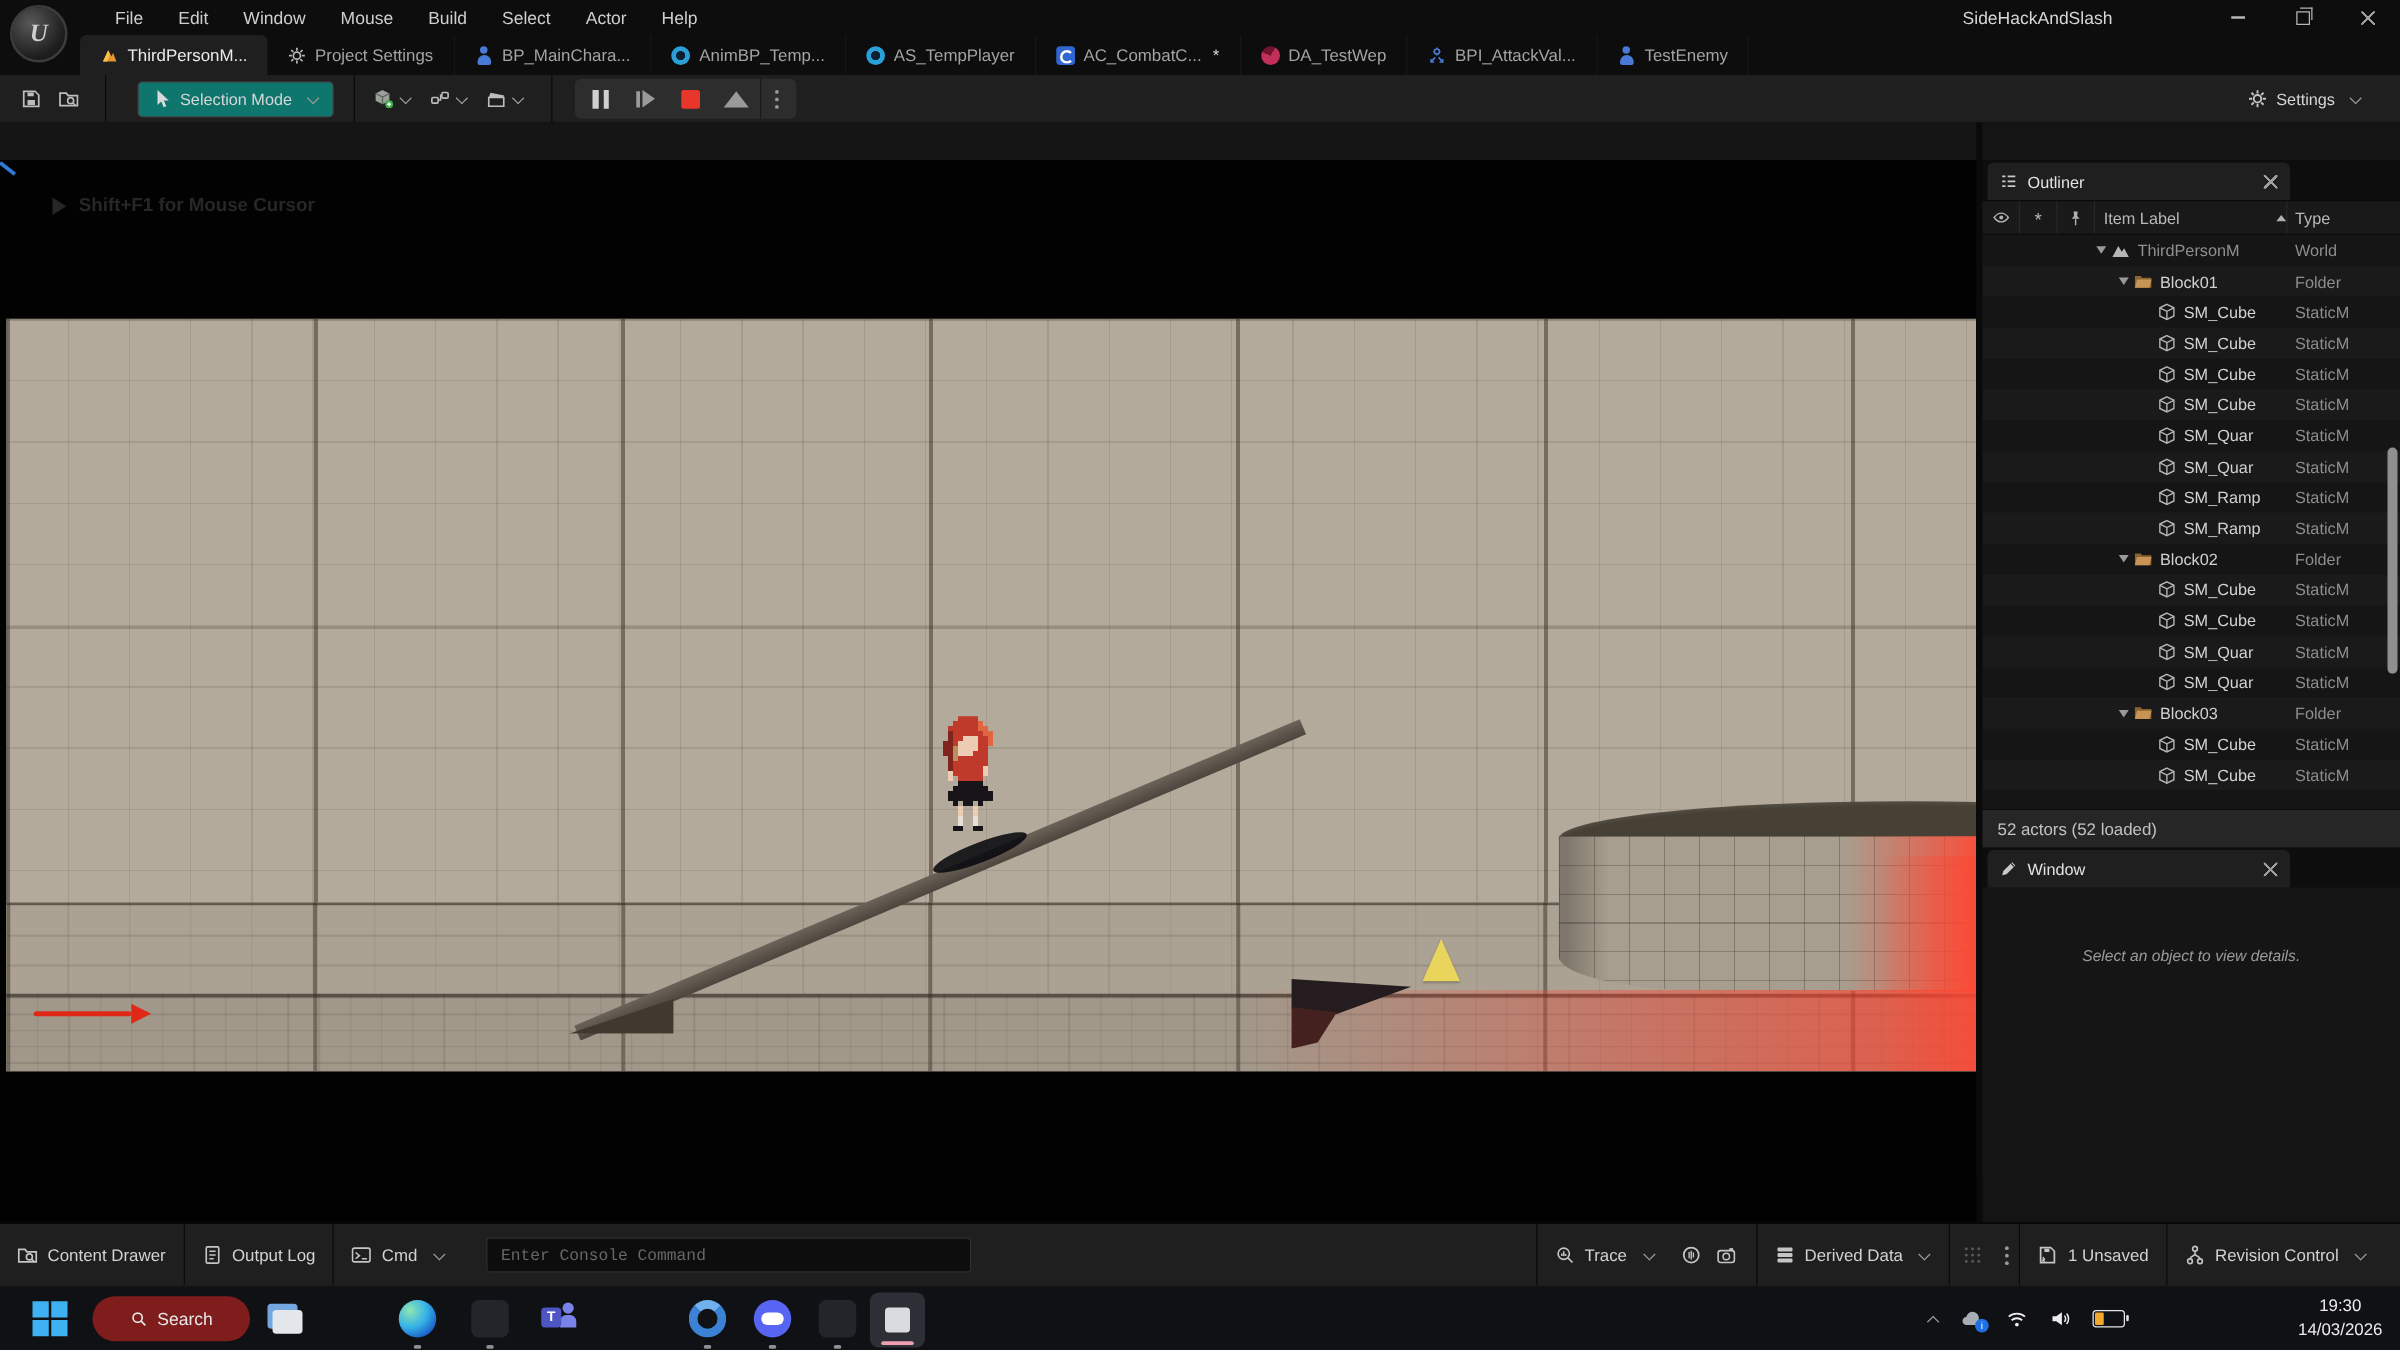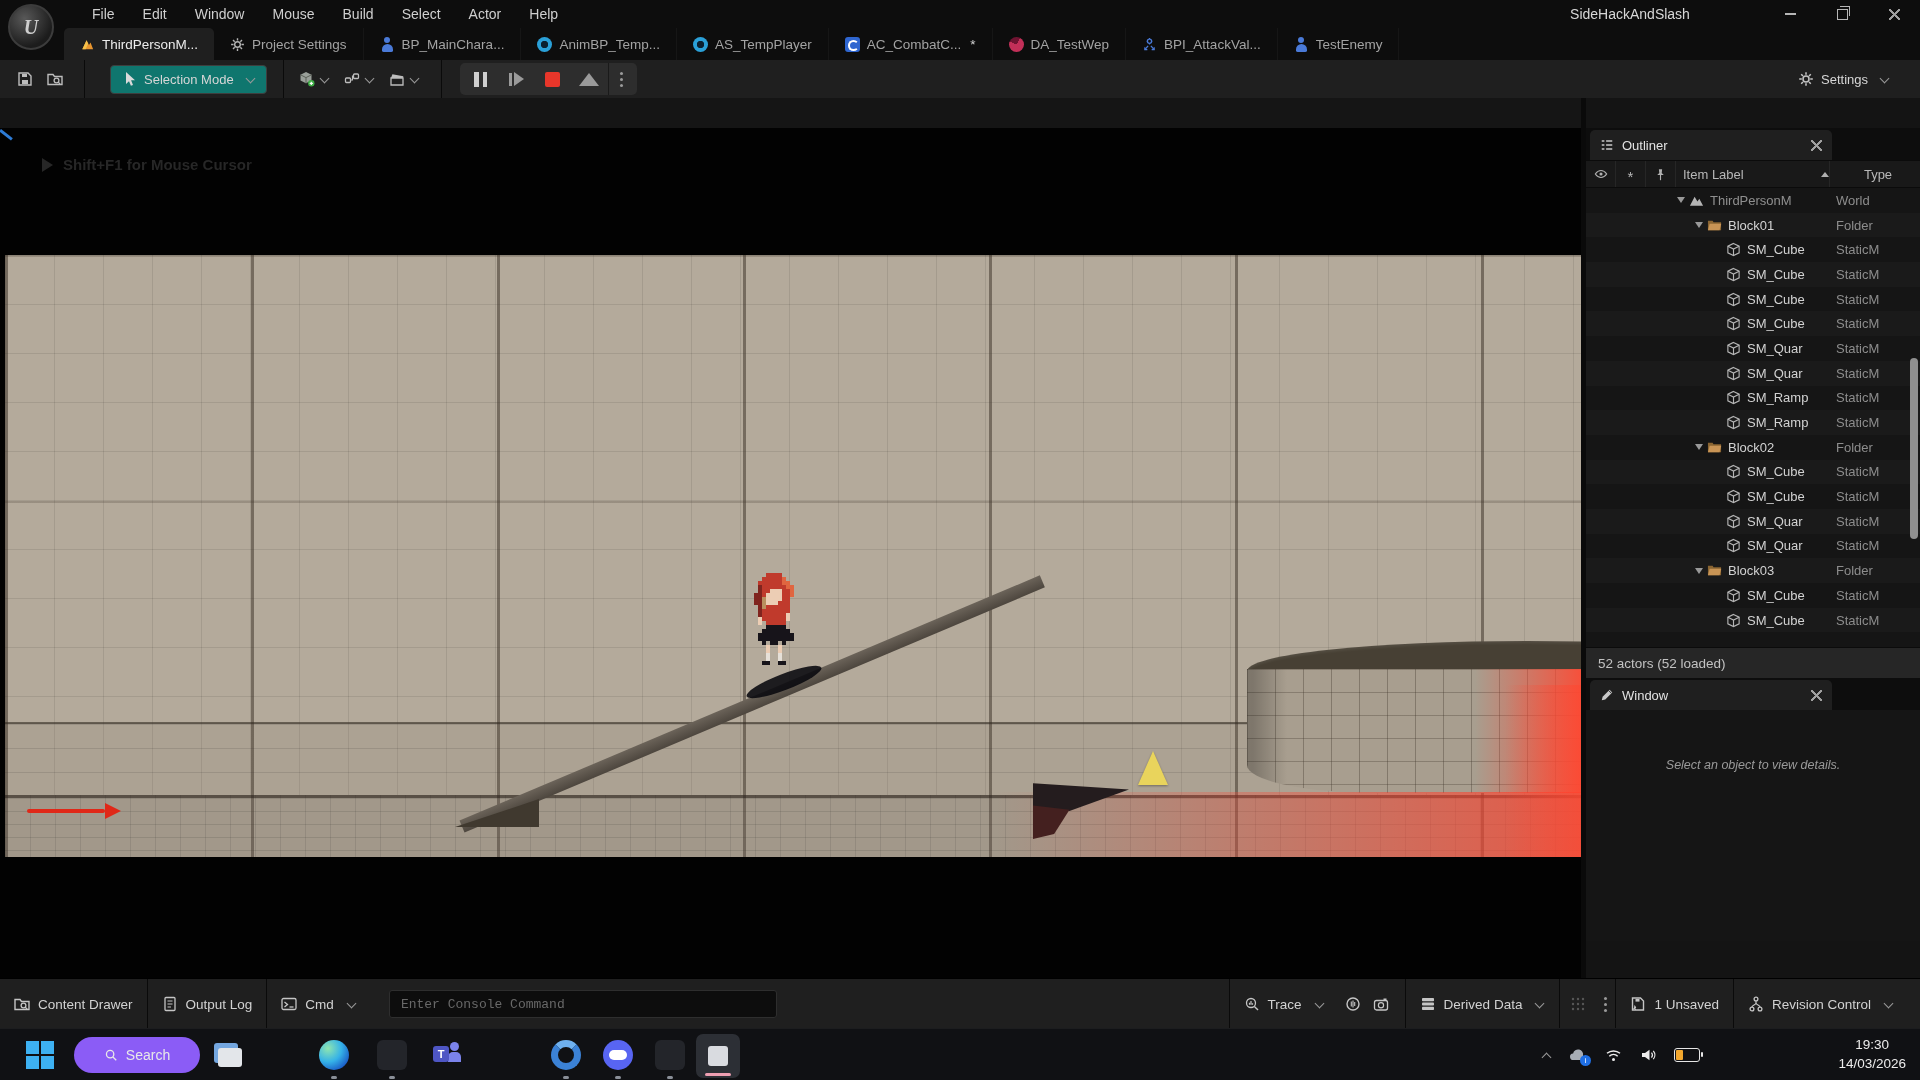--- a/index.html
+++ b/index.html
@@ -176,21 +176,21 @@
   #console input{width:100%;background:transparent;border:none;outline:none;color:#bdbdbd;
         font-family:"Liberation Mono",monospace;font-size:13px;}
   #console input::placeholder{color:#686868;}
   .dimicon{opacity:.45;}
 
   
   #taskbar{position:absolute;left:0;top:1028px;width:1920px;height:52px;background:#101114;
         border-top:1px solid rgba(255,255,255,.05);}
   .tk{position:absolute;top:8px;width:36px;height:36px;display:flex;align-items:center;justify-content:center;}
   .tk .dot{position:absolute;bottom:-6px;left:50%;transform:translateX(-50%);width:6px;height:3px;border-radius:2px;background:#8a8f98;}
-  #tk-search{position:absolute;left:74px;top:8px;width:126px;height:36px;border-radius:18px;background:#8b5cf6;
+  #tk-search{position:absolute;left:74px;top:8px;width:126px;height:36px;border-radius:18px;background:#7f1d1d;
         display:flex;align-items:center;justify-content:center;gap:8px;color:#e8e8e8;font-size:14px;}
   #tk-start-glyph{display:grid;grid-template-columns:13px 13px;grid-template-rows:13px 13px;gap:2px;}
   #tk-start-glyph i{background:#3db1f2;}
   .edge-circle{width:30px;height:30px;border-radius:50%;
         background:radial-gradient(circle at 30% 28%,#8fe6b0,#35b2e8 45%,#1b5fc8 78%);}
   .ring-circle{width:30px;height:30px;border-radius:50%;border:7.5px solid #3b82d6;box-sizing:border-box;
         background:transparent;border-top-color:#6fb1ef;}
   .teams-icon{position:relative;width:30px;height:30px;}
   .teams-icon .t1{position:absolute;left:2px;top:6px;width:16px;height:16px;border-radius:3px;background:#4e56c4;
         color:#fff;font-size:11px;font-weight:bold;display:flex;align-items:center;justify-content:center;}
@@ -724,21 +724,21 @@
       </div>
       <div class="hcol" style="width:29px">
         <svg class="ic" style="width:13px;height:13px;color:#b0b0b0">
             <use href="#sym-pin"></use>
           </svg>
       </div>
       <div class="hcol" style="flex:1;justify-content:space-between;padding-left:7px">
         <span>Item Label</span>
           <span class="tri-up"></span>
       </div>
-      <div class="hcol" style="width:84px;justify-content:center;padding-left:6px;border-right:none">
+      <div class="hcol" style="width:84px;justify-content:flex-start;padding-left:6px;border-right:none">
         <span>Type</span>
       </div>
     </div>
 
     <div id="ol-rows">
       <div class="ol-row dim">
           <span class="olc"></span>
           <span class="olc"></span>
           <span class="olc"></span>
           <span class="ol-label" style="padding-left:4px">

